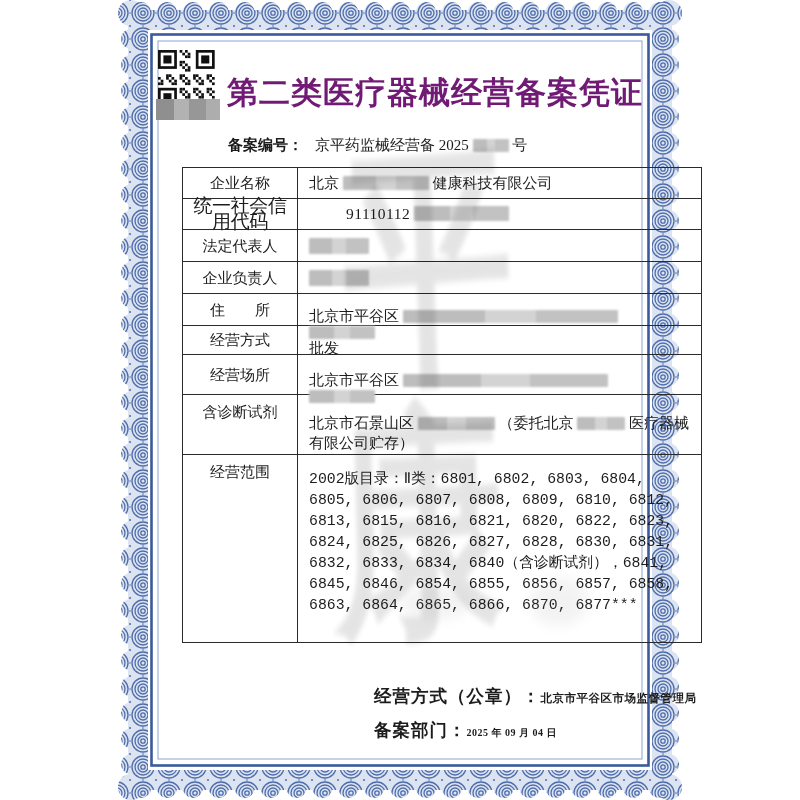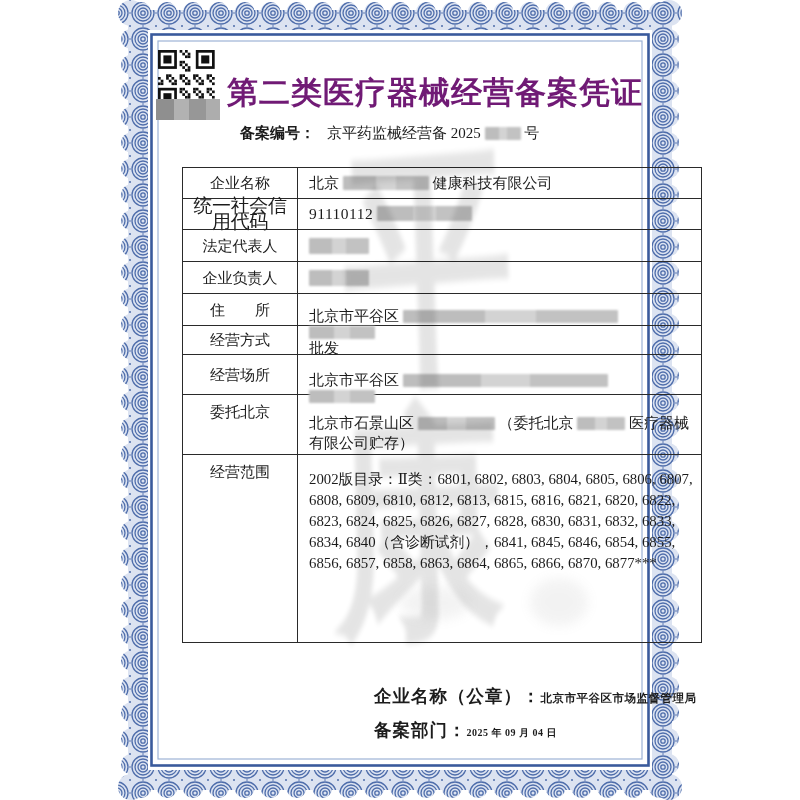--- a/index.html
+++ b/index.html
@@ -11,21 +11,21 @@
 
   
   .qr{position:absolute;left:158px;top:50px;width:57px;height:57px;}
   .qr-strip{position:absolute;left:156px;top:99px;width:64px;height:21px;
     background:linear-gradient(90deg,#8f8f8f 0 28%,#b2b2b2 28% 52%,#979797 52% 78%,#adadad 78%);
     filter:blur(0.6px);}
 
   
   .title{position:absolute;left:227px;top:72px;width:400px;font-size:31px;font-weight:bold;
     color:#701a75;letter-spacing:1px;white-space:nowrap;}
-  .recno{position:absolute;left:228px;top:124px;font-size:15px;white-space:nowrap;margin-left:12px;}
+  .recno{position:absolute;left:228px;top:136px;font-size:15px;white-space:nowrap;}
   .recno .lab{font-weight:bold;margin-right:12px;}
 
   
   .redact{display:inline-block;height:14px;border-radius:1px;vertical-align:-2px;
     background:linear-gradient(90deg,#bdbdbd 0 38%,#d3d3d3 38% 62%,#c2c2c2 62%);
     filter:blur(1.3px);}
 
   
   .cert-table{position:absolute;left:182px;top:167px;width:520px;height:476px;
     border:1.6px solid #2a2a2a;box-sizing:border-box;display:grid;
@@ -33,23 +33,23 @@
     grid-template-rows:30px 31px 32px 32px 32px 29px 40px 60px 1fr;}
   .lbl,.val{border-top:1.4px solid #2a2a2a;box-sizing:border-box;}
   .lbl.r0,.val.r0{border-top:none;}
   .lbl{border-right:1.2px solid #2a2a2a;display:flex;align-items:center;justify-content:center;
     text-align:center;font-size:15px;line-height:16px;padding:0 2px;}
   .lbl.small{font-size:19px;letter-spacing:-0.4px;}
   .lbl.top{align-items:flex-start;padding-top:9px;}
   .val{display:flex;align-items:center;font-size:15px;padding:1px 8px 1px 11px;line-height:17px;}
   .val.topv{align-items:flex-start;padding-top:14px;}
   .val .wrapblock{display:block;}
-  .code{letter-spacing:0.5px;font-size:15.5px;}
+  .code{letter-spacing:0.5px;font-size:15.5px;margin-left:37px;}
   .scope{font-size:14.8px;line-height:21px;padding-top:4px;}
-  .scope p{margin:0;}
+  .scope p{margin:0;font-family:Liberation Mono, monospace;}
 
   
   .wm{position:absolute;z-index:3;color:#000;opacity:0.10;filter:blur(3px);
     pointer-events:none;font-weight:bold;line-height:1;}
   .wm1{left:340px;top:148px;font-size:255px;transform:scaleX(0.66) rotate(-3deg);transform-origin:left top;}
   .wm2{left:330px;top:408px;font-size:245px;transform:scaleX(0.70) rotate(-2deg);transform-origin:left top;}
   .blob{position:absolute;z-index:3;background:#8d8d8d;opacity:0.10;filter:blur(6px);
     border-radius:50%;pointer-events:none;}
   .blob1{left:400px;top:586px;width:70px;height:34px;}
   .blob2{left:530px;top:578px;width:58px;height:48px;}
@@ -357,41 +357,41 @@
 
       <div class="lbl">经营场所</div>
       <div class="val topv">
         <span class="wrapblock" style="line-height:16px;padding-top:3px;">
           <span>北京市平谷区</span>
           <span class="redact" style="width:205px;height:13px;"></span><br>
           <span class="redact" style="width:66px;height:13px;"></span>
         </span>
       </div>
 
-      <div class="lbl top">委托北京</div>
+      <div class="lbl top">含诊断试剂</div>
       <div class="val topv">
         <span class="wrapblock" style="line-height:20px;padding-top:4px;">
           <span>北京市石景山区</span>
           <span class="redact" style="width:77px;height:13px;"></span>
           <span>（委托北京</span>
           <span class="redact" style="width:48px;height:13px;"></span>
           <span>医疗器械有限公司贮存）</span>
         </span>
       </div>
 
       <div class="lbl top">经营范围</div>
       <div class="val topv scope">
         <span class="wrapblock">
           <p>2002版目录：Ⅱ类：6801, 6802, 6803, 6804, 6805, 6806, 6807, 6808, 6809, 6810, 6812, 6813, 6815, 6816, 6821, 6820, 6822, 6823, 6824, 6825, 6826, 6827, 6828, 6830, 6831, 6832, 6833, 6834, 6840（含诊断试剂），6841, 6845, 6846, 6854, 6855, 6856, 6857, 6858, 6863, 6864, 6865, 6866, 6870, 6877***</p>
         </span>
       </div>
     </div>
 
     <div class="footer-line fl1">
-      <span class="f-label">企业名称（公章）：</span><span class="f-dept">北京市平谷区市场监督管理局</span>
+      <span class="f-label">经营方式（公章）：</span><span class="f-dept">北京市平谷区市场监督管理局</span>
     </div>
     <div class="footer-line fl2">
       <span class="f-label">备案部门：</span><span class="f-date">2025 年 09 月 04 日</span>
     </div>
   </div>
 
   <div class="wm wm1">平</div>
   <div class="wm wm2">康</div>
   <div class="blob blob1"></div>
   <div class="blob blob2"></div>

